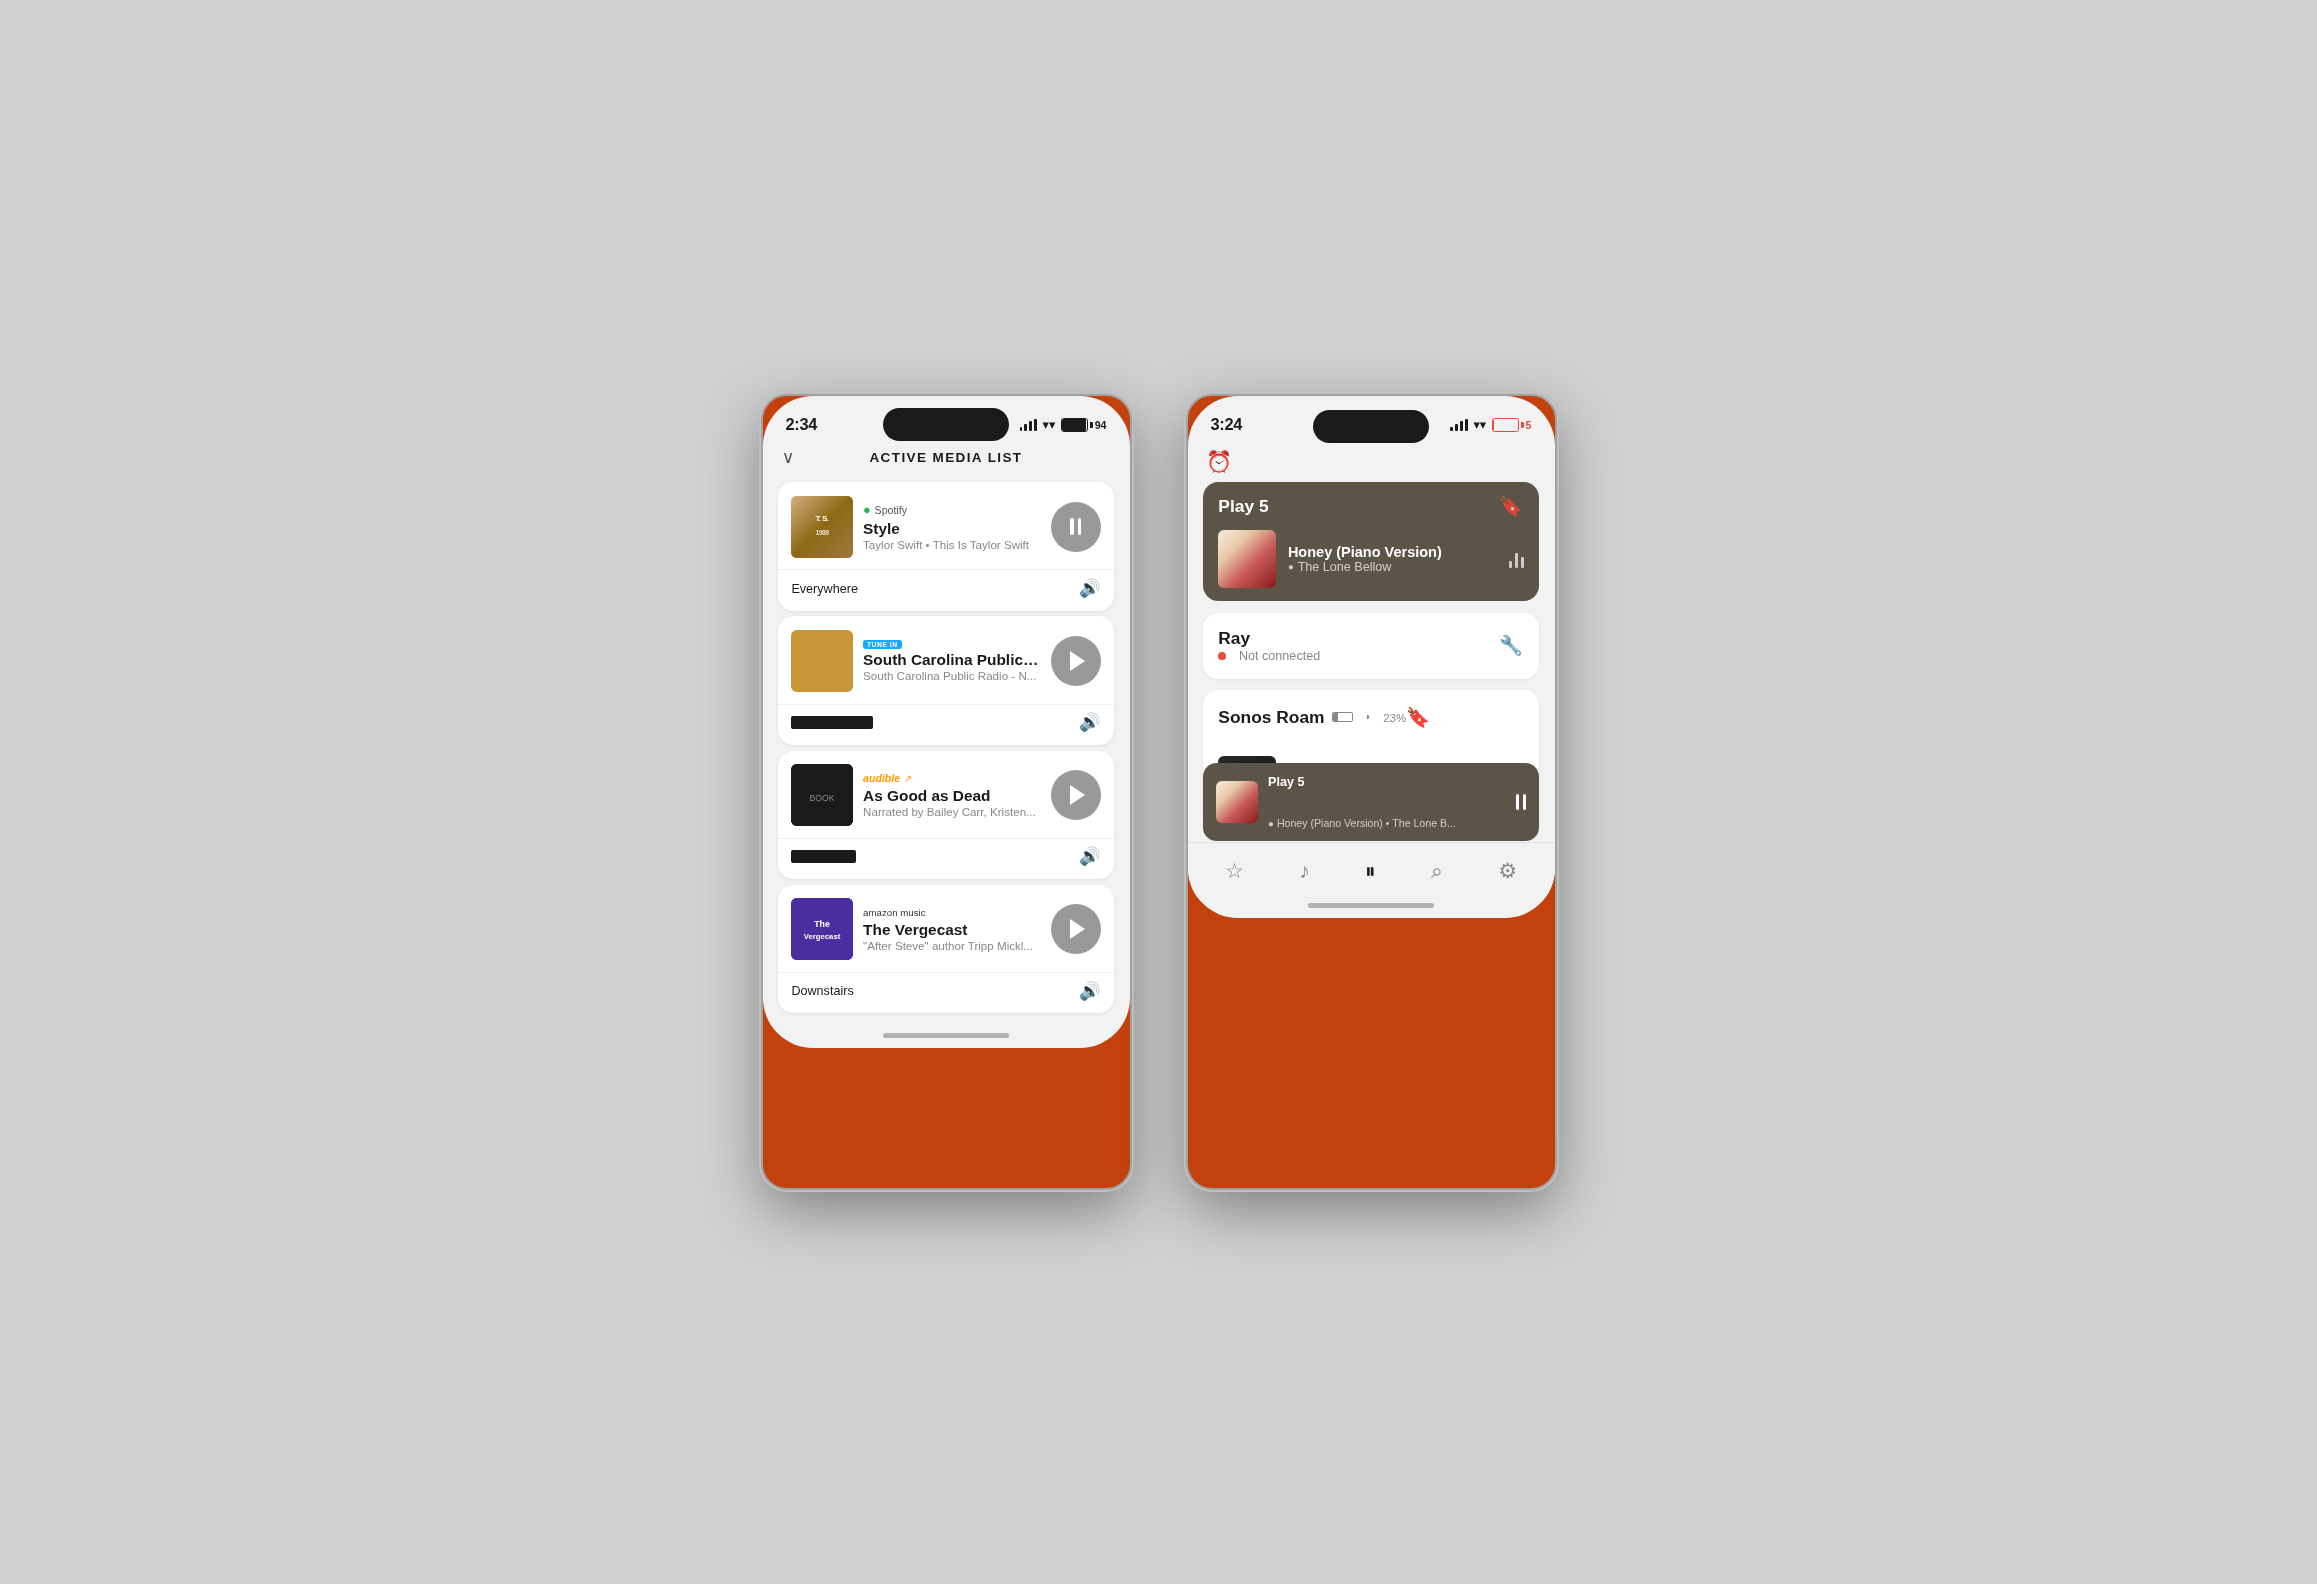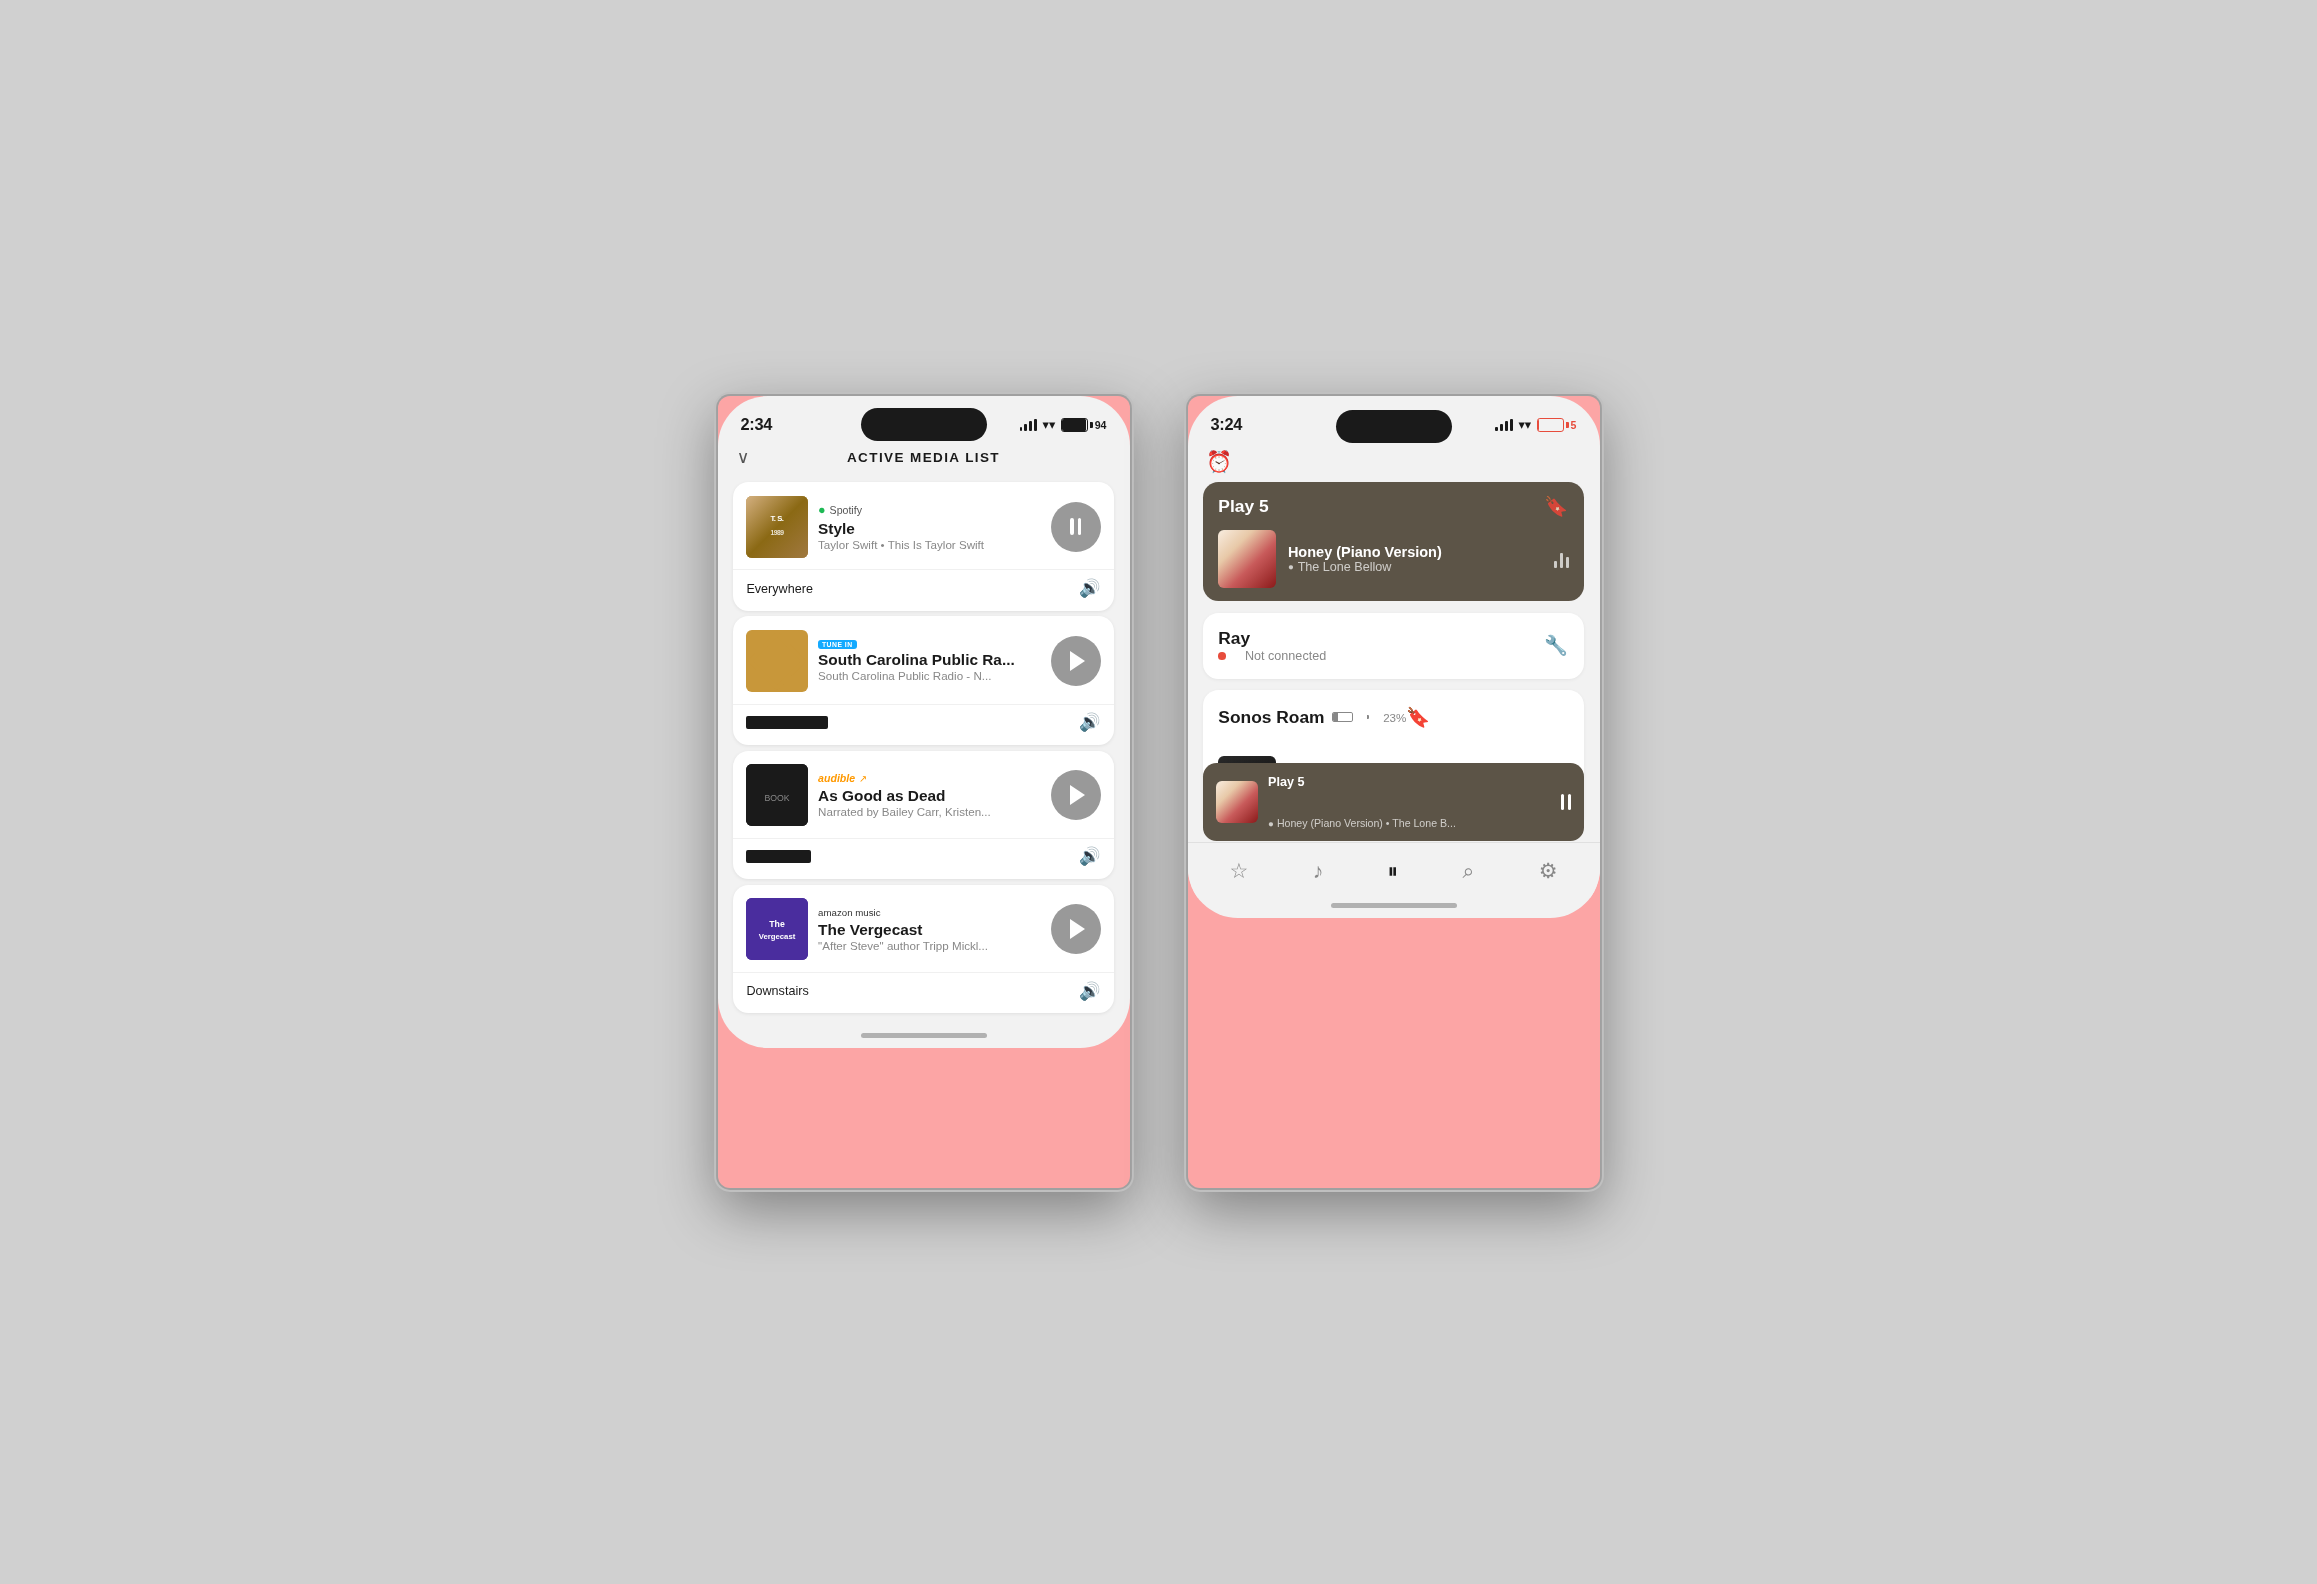--- a/index.html
+++ b/index.html
@@ -9,24 +9,24 @@
       justify-content: center;
       align-items: center;
       min-height: 100vh;
       font-family: -apple-system, BlinkMacSystemFont, 'SF Pro Display', 'Helvetica Neue', sans-serif;
       gap: 58px;
       padding: 39px;
     }
 
     
     .phone {
-      width: 412px;
+      width: 367px;
       min-height: 792px;
-      background: #fca5a5;
-      border-radius: 12px;
+      background: #c2410c;
+      border-radius: 24px;
       position: relative;
       box-shadow:
         0 0 0 1.9px #a0a0a0,
         0 0 0 3.9px #c0c0c0,
         0 19.3px 58px rgba(0,0,0,0.4);
       overflow: hidden;
     }
 
     .phone-inner {
       width: 100%;
@@ -483,21 +483,21 @@
 
     .ray-name {
       font-size: 17.4px;
       font-weight: 700;
       color: #1a1a1a;
     }
 
     .ray-status {
       display: flex;
       align-items: center;
-      gap: 19px;
+      gap: 13px;
       font-size: 12.6px;
       color: #888;
     }
 
     .status-dot-red {
       width: 7.7px;
       height: 7.7px;
       background: #e74c3c;
       border-radius: 50%;
     }

